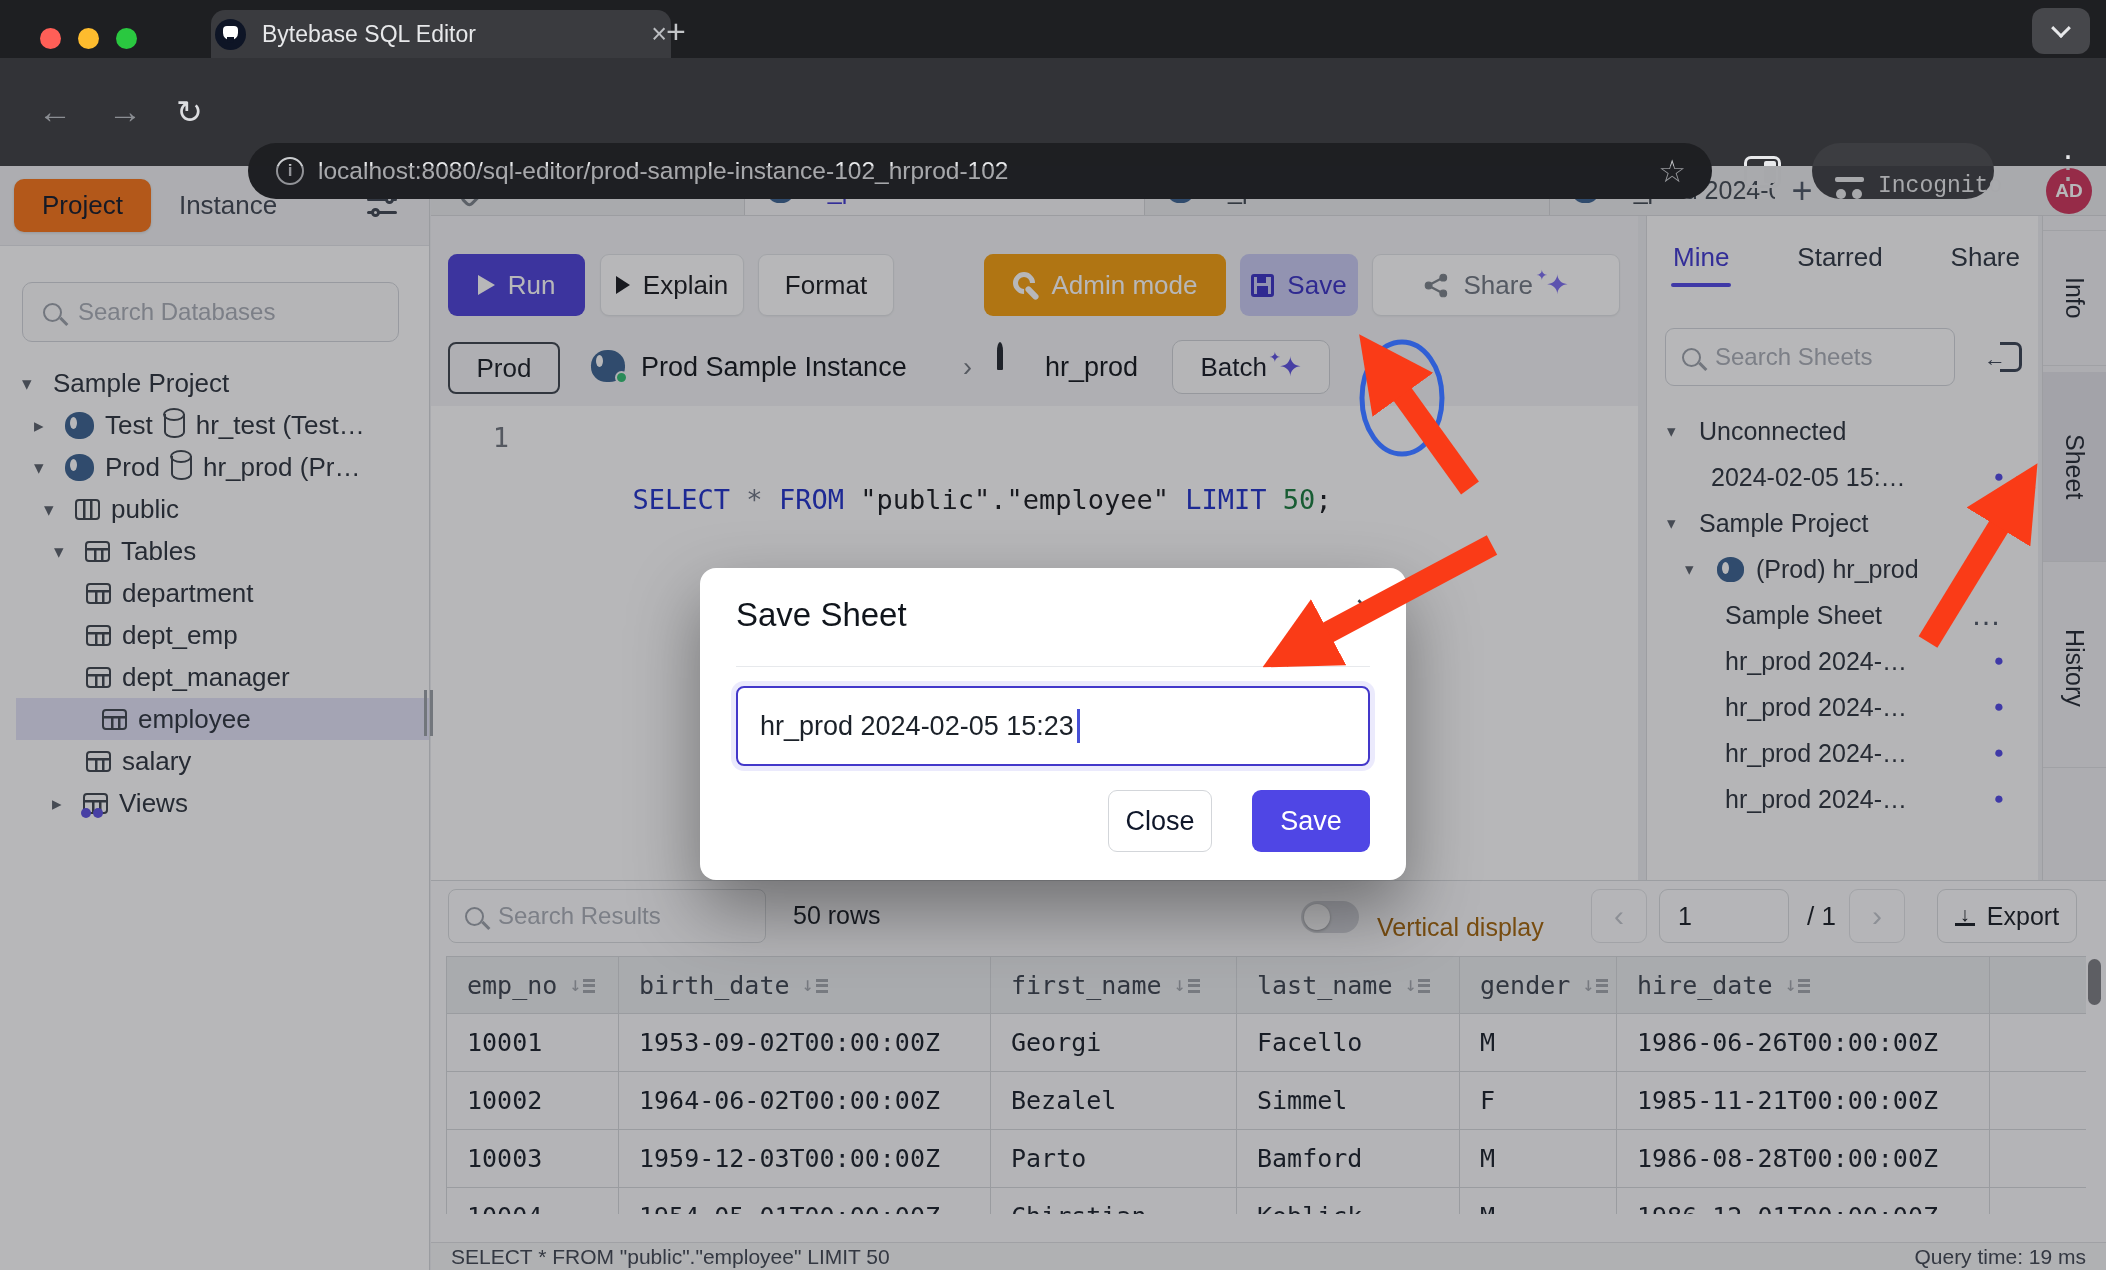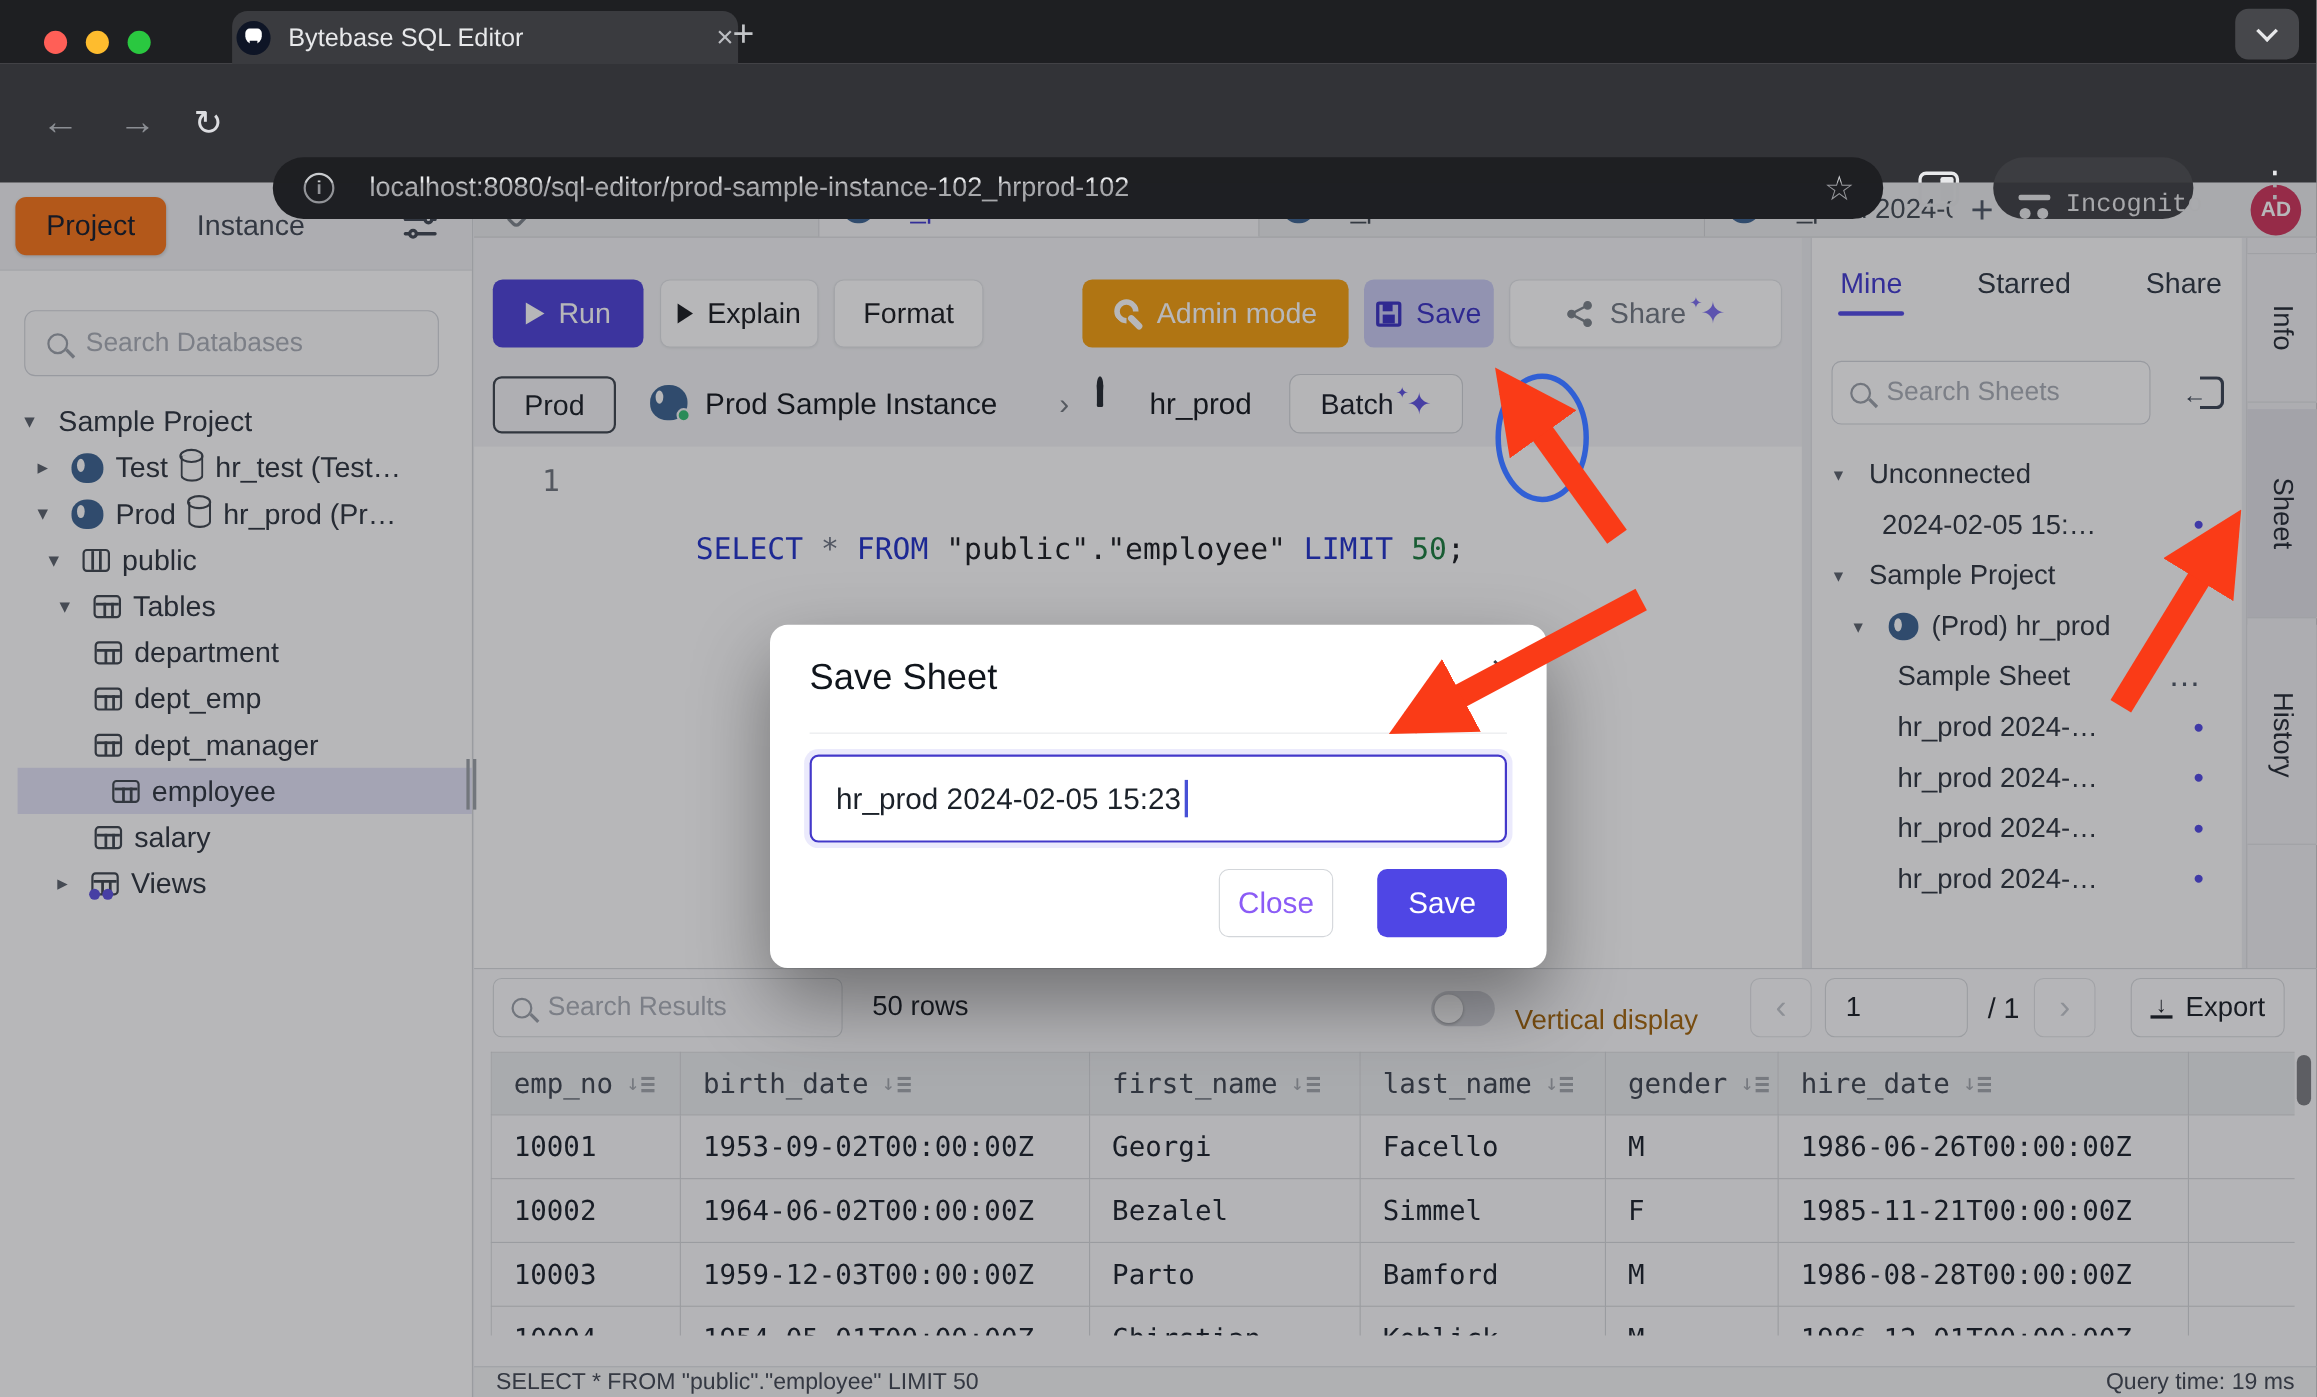--- a/index.html
+++ b/index.html
@@ -16,21 +16,21 @@
   .favicon::before { content:""; position:absolute; left:12px; top:18px; width:7px; height:6px; background:#0e1526; border-radius:0 0 4px 4px; z-index:1; }
   .btab .x { margin-left:auto; color:#bcbec2; font-size:27px; line-height:1; }
   .newtab { position:absolute; left:666px; top:14px; font-size:34px; color:#c3c5c8; line-height:1; }
   .winchev { position:absolute; right:16px; top:8px; width:58px; height:46px; border-radius:12px; background:#46474b; display:flex; align-items:center; justify-content:center; }
   .chev-d { width:14px; height:14px; border-right:3px solid #e7e8ea; border-bottom:3px solid #e7e8ea; transform:rotate(45deg) translate(-2px,-2px); }
   .nav { position:absolute; left:0; top:58px; right:0; height:108px; background:#323337; z-index:30; }
   .nav-ico { position:absolute; top:36px; font-size:34px; line-height:1; }
   .ni-back { left:38px; color:#8b8e93; } .ni-fwd { left:108px; color:#8b8e93; } .ni-reload { left:176px; color:#dcdde0; font-size:32px; top:38px; }
   .urlbar { position:absolute; left:248px; top:85px; width:1464px; height:56px; border-radius:28px; background:#1e1f22; display:flex; align-items:center; }
   .info-ico { margin-left:28px; width:28px; height:28px; border:2.5px solid #c9cbce; border-radius:50%; color:#c9cbce; display:flex; align-items:center; justify-content:center; font-size:17px; font-weight:bold; flex:0 0 auto; }
-  .url { margin-left:32px; font-size:24.5px; color:#e8e9eb; white-space:nowrap; }
+  .url { margin-left:14px; font-size:24.5px; color:#e8e9eb; white-space:nowrap; }
   .star { margin-left:auto; margin-right:26px; font-size:31px; color:#cfd1d4; }
   .split { position:absolute; left:1744px; top:98px; width:37px; height:32px; border:3px solid #e8e9eb; border-radius:7px; }
   .split::after { content:""; position:absolute; right:2px; top:2px; bottom:2px; width:12px; background:#e8e9eb; border-radius:2px; }
   .incog { position:absolute; left:1812px; top:85px; width:182px; height:56px; border-radius:28px; background:#3c3d41; display:flex; align-items:flex-end; gap:13px; padding-left:22px; color:#e8e9eb; font-size:23px;font-family:Liberation Mono, monospace; }
   .icon-incognito { position:relative; width:31px; height:23px; flex:0 0 auto; }
   .icon-incognito::before { content:""; position:absolute; top:1px; left:1px; right:1px; height:5px; background:#e8e9eb; border-radius:2px; }
   .icon-incognito::after { content:""; position:absolute; bottom:0; left:2px; width:10px; height:10px; border-radius:50%; background:#e8e9eb; box-shadow:16px 0 0 #e8e9eb; }
   .menu3 { position:absolute; left:2052px; top:90px; font-size:32px; color:#e8e9eb; }
 
   
@@ -182,21 +182,21 @@
   
   .dim { position:absolute; left:0; top:166px; right:0; bottom:0; background:rgba(30,32,38,.32); z-index:40; }
   .modal { position:absolute; left:700px; top:568px; width:706px; height:312px; background:#fff; border-radius:16px; box-shadow:0 30px 70px rgba(0,0,0,.38); z-index:60; }
   .m-title { position:absolute; left:36px; top:28px; font-size:33px; color:#10151c; }
   .m-close { position:absolute; right:30px; top:22px; font-size:36px; color:#3a414b; line-height:1; }
   .m-div { position:absolute; left:36px; right:36px; top:98px; height:1px; background:#e7e9ec; }
   .m-input { position:absolute; left:36px; right:36px; top:118px; height:80px; border:2.5px solid #4338ca; border-radius:8px; box-shadow:0 0 0 5px rgba(99,91,235,.13); display:flex; align-items:center; padding-left:22px; font-size:27px; color:#1b2129; }
   .m-caret { width:3px; height:34px; background:#4750d6; margin-left:3px; animation:blink 1.1s step-end infinite; }
   @keyframes blink { 50% { opacity:0; } }
   .m-btn { position:absolute; top:222px; height:62px; border-radius:9px; display:flex; align-items:center; justify-content:center; font-size:27px; }
-  .m-cancel { left:408px; width:104px; background:#fff; border:1.5px solid #d3d6da; color:#8b5cf6; }
+  .m-cancel { left:408px; width:104px; background:#fff; border:1.5px solid #d3d6da; color:#0f172a; }
   .m-save { left:552px; width:118px; background:#4f46e5; color:#fff; }
   .annot { position:absolute; left:0; top:0; width:2106px; height:1270px; z-index:70; pointer-events:none; }
 </style>
 </head>
 <body>
 
 <div class="stage">
 
   <div class="tabstrip">
     <span class="tl r"></span>

